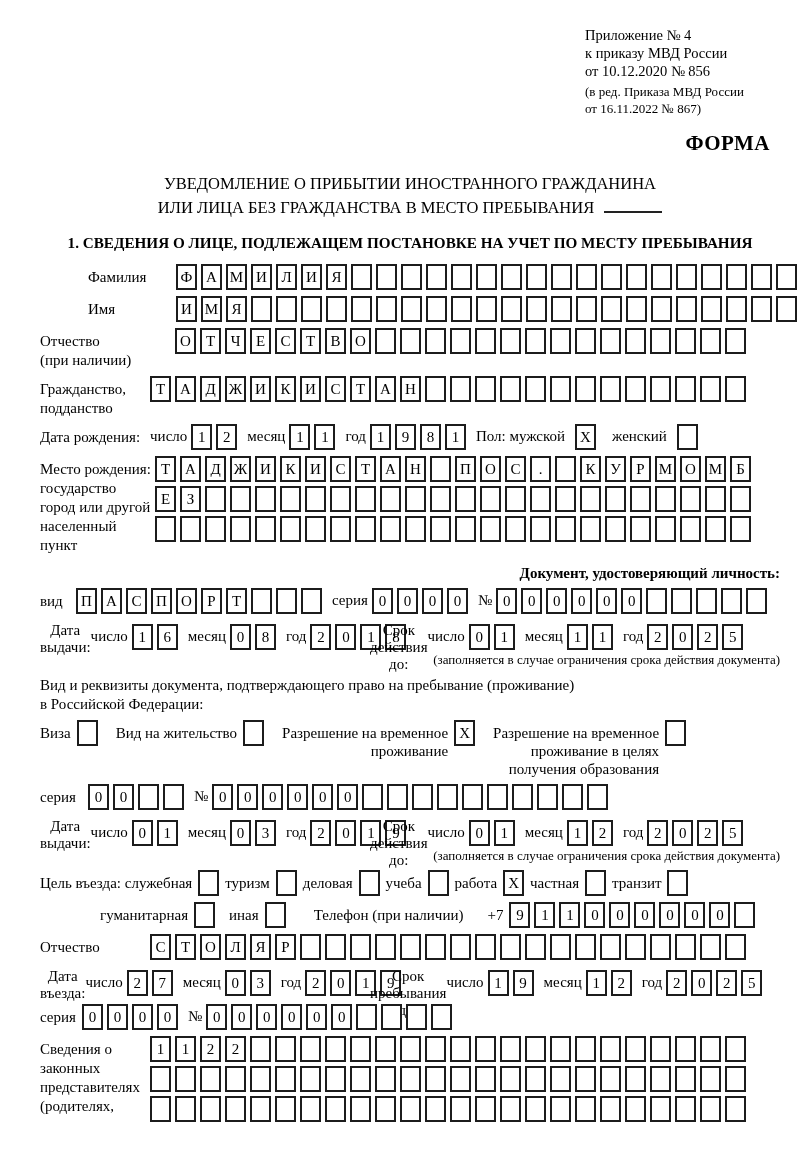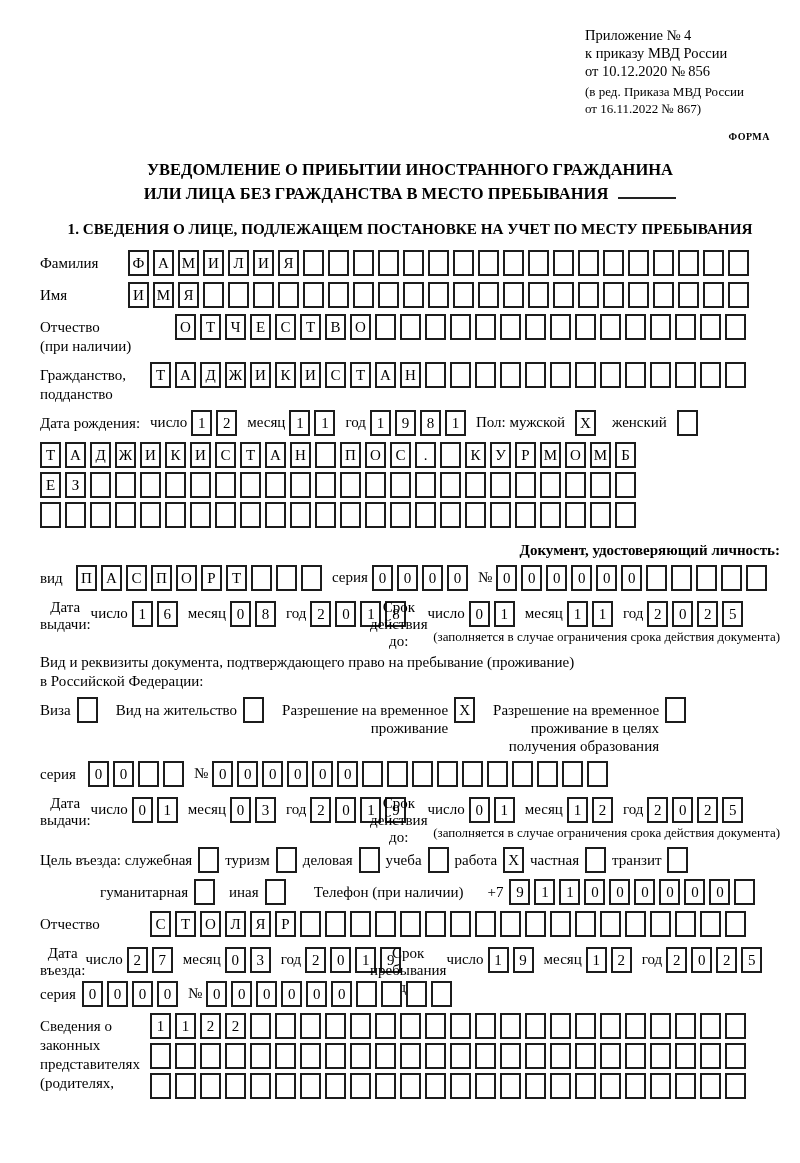--- a/index.html
+++ b/index.html
@@ -4,27 +4,27 @@
 <style>
   html,body{margin:0;padding:0;background:#fff;}
   .page{
     width:800px;height:1163px;box-sizing:border-box;
     padding:26px 20px 0 40px;
     font-family:"Liberation Serif","DejaVu Serif",serif;
     color:#000;font-size:15px;overflow:hidden;position:relative;
   }
   .annex{margin-left:auto;width:195px;line-height:18px;font-size:14.5px;}
   .annex .sub{font-size:13px;line-height:16.5px;margin-top:4px;}
-  .forma{text-align:right;font-weight:bold;font-size:10px;margin-top:14px;padding-right:10px;letter-spacing:.5px;}
-  .title{text-align:center;font-weight:bold;font-size:16.5px;line-height:24px;margin-top:16px;}
+  .forma{text-align:right;font-weight:bold;font-size:21px;margin-top:14px;padding-right:10px;letter-spacing:.5px;}
+  .title{text-align:center;font-weight:normal;font-size:16.5px;line-height:24px;margin-top:16px;}
   .blank-line{display:inline-block;width:58px;border-bottom:2px solid #222;height:14px;margin-left:10px;}
   .sect{font-weight:bold;font-size:15.2px;margin-top:14px;text-align:center;}
   .frow{display:flex;align-items:flex-start;margin-top:6px;}
   .lbl{flex:none;line-height:19px;padding-top:4px;}
-  .w88{width:88px;} .w135{width:135px;} .w110{width:110px;} .w115{width:115px;}
+  .w88{width:88px;margin-left:48px;} .w135{width:135px;} .w110{width:110px;} .w115{width:115px;}
   .boxes{display:flex;gap:4px;flex:none;}
   .cell{
     flex:none;width:21px;height:26px;box-sizing:border-box;border:2px solid #1c1c1c;
     display:flex;align-items:center;justify-content:center;
     font-size:15px;background:#fff;line-height:1;
   }
   .stack > .boxes{margin-bottom:4px;}
   .dl{margin:0 4px 0 10px;padding-top:4px;}
   .dl.first{margin-left:0;}
   .center-b{text-align:right;font-weight:bold;font-size:15px;margin-top:10px;}
@@ -213,20 +213,26 @@
         <span class="cell">8</span>
         <span class="cell">1</span>
       </span>
     <span class="dl">Пол: мужской</span>
     <span class="cell chk">X</span>
     <span class="dl">женский</span>
     <span class="cell chk"></span>
   </div>
 
   <div class="frow">
+    <div class="lbl w115">
+      <div>Место рождения:</div>
+      <div>государство</div>
+      <div>город или другой</div>
+      <div>населенный пункт</div>
+    </div>
     <div class="stack">
       <div class="boxes">
           <span class="cell">Т</span>
           <span class="cell">А</span>
           <span class="cell">Д</span>
           <span class="cell">Ж</span>
           <span class="cell">И</span>
           <span class="cell">К</span>
           <span class="cell">И</span>
           <span class="cell">С</span>

